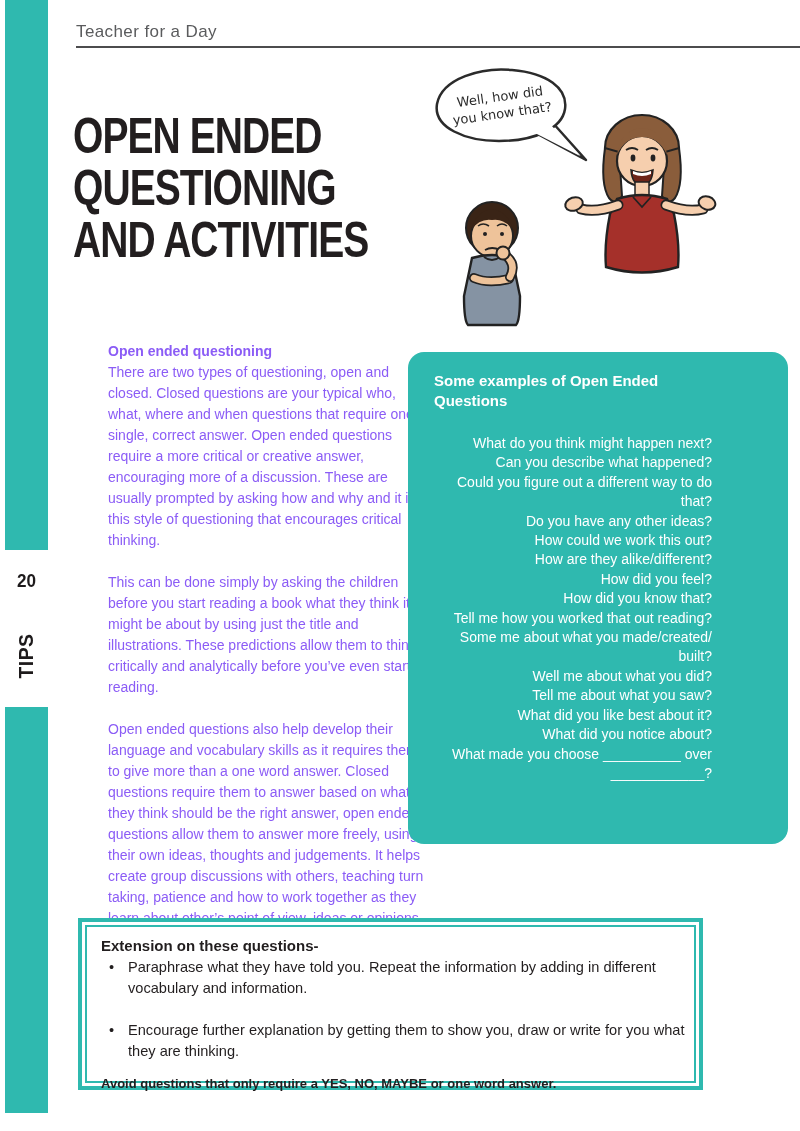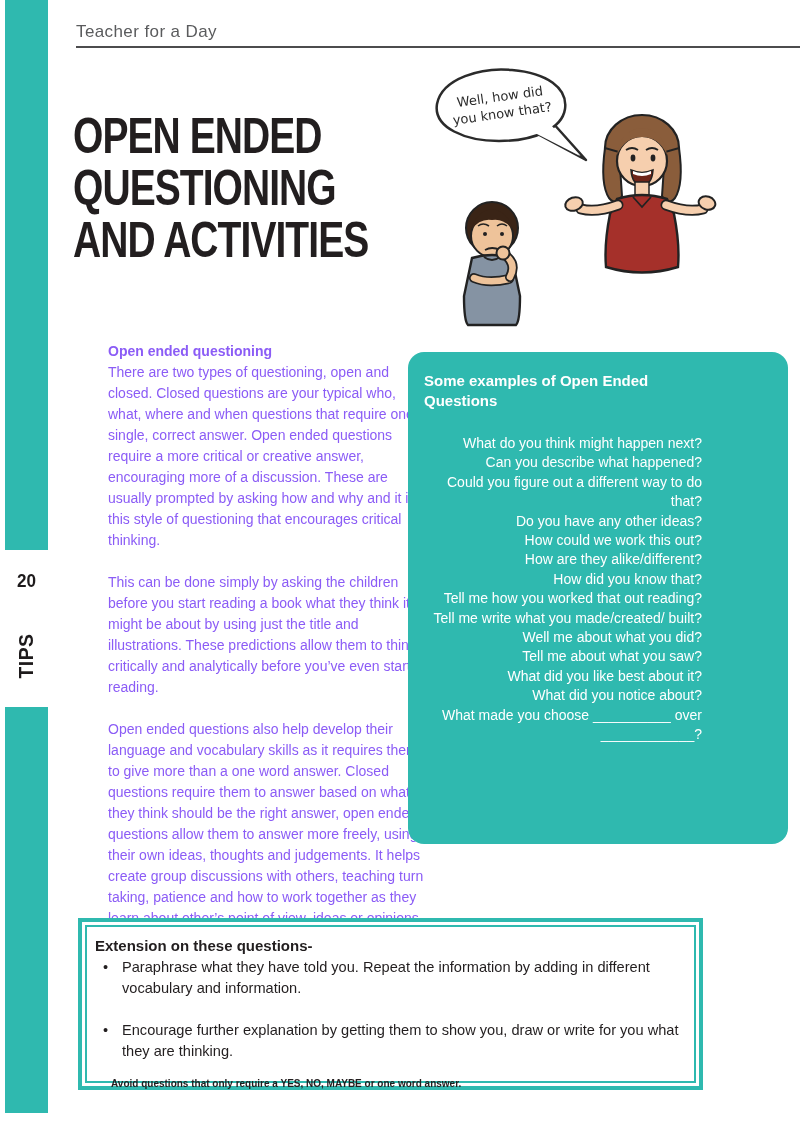--- a/index.html
+++ b/index.html
@@ -47,39 +47,39 @@
     font-size:13px; line-height:17px; color:#2b2b2b;
   }
   
   .article { position:absolute; left:76px; top:341px; width:322px; font-size:14px; line-height:21px; color:#8b5cf6;margin-left:32px; }
   .article-heading { font-weight:bold; }
   .body-para + .body-para { margin-top:21px; }
   
   .examples-box {
     position:absolute; left:408px; top:352px; width:380px; height:492px;
     background:#2fb9af; border-radius:16px; color:#ffffff;
-    padding:19px 0 0 16px; box-sizing:border-box;
+    padding:19px 0 0 26px; box-sizing:border-box;
   }
   .examples-heading { font-weight:bold; font-size:15px; line-height:20px; width:240px; }
   .questions { margin-top:23px; width:278px; font-size:14px; line-height:19.4px;text-align:right; }
   
   .ext-box-outer {
     position:absolute; left:78px; top:918px; width:625px; height:172px;
     box-sizing:border-box; border:4px solid #2fb9af; padding:3px; background:#ffffff;
   }
   .ext-box-inner {
     width:100%; height:100%; box-sizing:border-box; border:2px solid #2fb9af;
-    padding:8px 18px 0 8px; font-size:14.6px; line-height:21px; color:#221e1f;
+    padding:8px 18px 0 14px; font-size:14.6px; line-height:21px; color:#221e1f;
   }
   .ext-heading { font-weight:bold; font-size:15px; }
   .ext-bullets { margin-top:1px; }
   .ext-bullet { position:relative; padding-left:27px; width:560px; }
   .ext-bullet + .ext-bullet { margin-top:21px; }
   .ext-bullet::before { content:"\2022"; position:absolute; left:8px; top:0; color:#221e1f; }
-  .ext-footer { font-weight:bold; font-size:10px; margin-top:11px;margin-left:16px; }
+  .ext-footer { font-weight:bold; font-size:13px; margin-top:11px; }
 </style>
 </head>
 <body>
 
 <div class="page">
 
   <div class="strip strip-top"></div>
   <div class="page-number">20</div>
   <div class="tab-vertical">
     <span class="tab-text">TIPS</span>
@@ -162,23 +162,24 @@
 
   <div class="examples-box">
     <div class="examples-heading">Some examples of Open Ended Questions</div>
     <div class="questions">
         <div class="q-line">What do you think might happen next?</div>
         <div class="q-line">Can you describe what happened?</div>
         <div class="q-line">Could you figure out a different way to do that?</div>
         <div class="q-line">Do you have any other ideas?</div>
         <div class="q-line">How could we work this out?</div>
         <div class="q-line">How are they alike/different?</div>
+        <div class="q-line">How did you feel?</div>
         <div class="q-line">How did you know that?</div>
         <div class="q-line">Tell me how you worked that out reading?</div>
-        <div class="q-line">Tell me write what you made/created/ built?</div>
+        <div class="q-line">Some me about what you made/created/ built?</div>
         <div class="q-line">Well me about what you did?</div>
         <div class="q-line">Tell me about what you saw?</div>
         <div class="q-line">What did you like best about it?</div>
         <div class="q-line">What did you notice about?</div>
         <div class="q-line">What made you choose __________ over ____________?</div>
       </div>
   </div>
 
   <div class="ext-box-outer">
     <div class="ext-box-inner">

